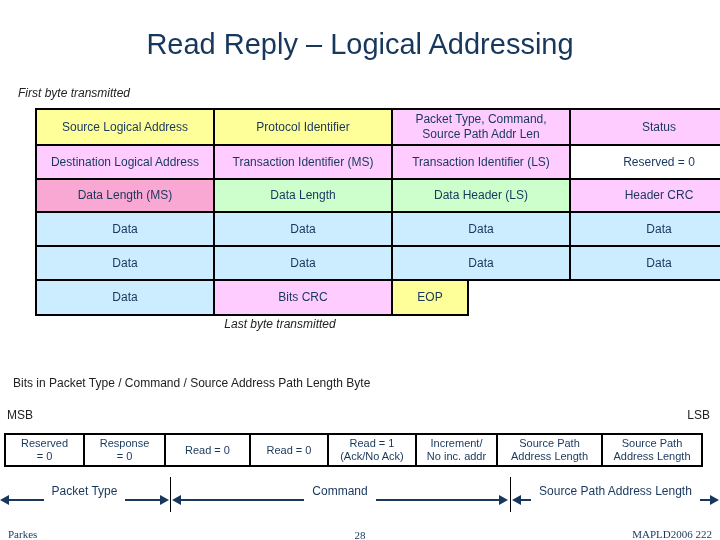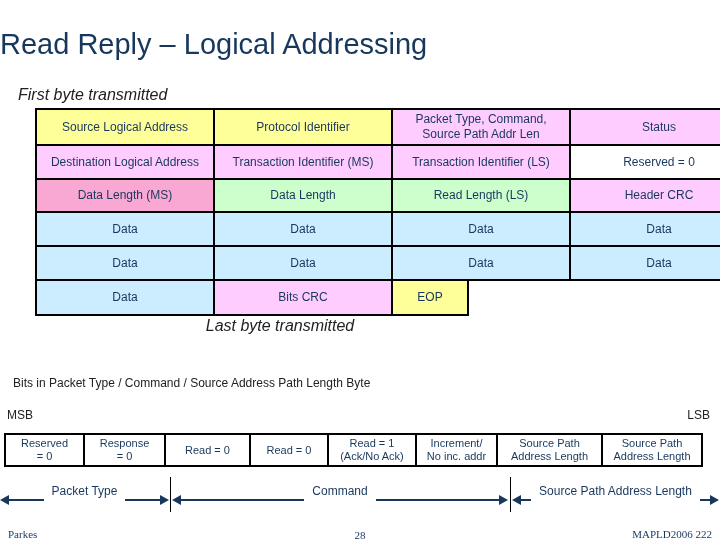--- a/index.html
+++ b/index.html
@@ -5,25 +5,25 @@
   * { margin:0; padding:0; box-sizing:border-box; }
   html,body { width:720px; height:540px; }
   body {
     position:relative; width:720px; height:540px; background:#ffffff;
     font-family:"Liberation Sans", sans-serif; overflow:hidden;
   }
   .abs { position:absolute; }
 
   
   #title {
-    top:28px; left:0; width:720px; text-align:left;
+    top:28px; left:0; width:720px; text-align:center;
     font-size:29px; color:#17375D; letter-spacing:0px;
   }
 
-  .small-italic { font-style:italic; font-size:16px; color:#222; }
+  .small-italic { font-style:italic; font-size:12px; color:#222; }
 
   
   #packet-table { top:108px; left:0; width:720px; overflow:hidden;margin-left:35px; }
   .prow { display:flex; }
   .prow + .prow { margin-top:-2px; }
   .pcell {
     border:2px solid #000; width:180px; flex:0 0 180px;
     display:flex; align-items:center; justify-content:center; text-align:center;
     font-size:12px; color:#17375D; white-space:pre-line; line-height:1.25;
   }
@@ -91,21 +91,21 @@
   </div>
   <div class="prow r2">
     <div class="pcell" style="background: rgb(255, 204, 255);">Destination Logical Address</div>
     <div class="pcell" style="background: rgb(255, 204, 255);">Transaction Identifier (MS)</div>
     <div class="pcell" style="background: rgb(255, 204, 255);">Transaction Identifier (LS)</div>
     <div class="pcell" style="background: rgb(255, 255, 255);">Reserved = 0</div>
   </div>
   <div class="prow r3">
     <div class="pcell" style="background: #f9a8d4;">Data Length (MS)</div>
     <div class="pcell" style="background: rgb(204, 255, 204);">Data Length</div>
-    <div class="pcell" style="background: rgb(204, 255, 204);">Read Length (LS)</div>
+    <div class="pcell" style="background: rgb(204, 255, 204);">Data Header (LS)</div>
     <div class="pcell" style="background: rgb(255, 204, 255);">Header CRC</div>
   </div>
   <div class="prow r4">
     <div class="pcell" style="background: rgb(204, 236, 255);">Data</div>
     <div class="pcell" style="background: rgb(204, 236, 255);">Data</div>
     <div class="pcell" style="background: rgb(204, 236, 255);">Data</div>
     <div class="pcell" style="background: rgb(204, 236, 255);">Data</div>
   </div>
   <div class="prow r5">
     <div class="pcell" style="background: rgb(204, 236, 255);">Data</div>

